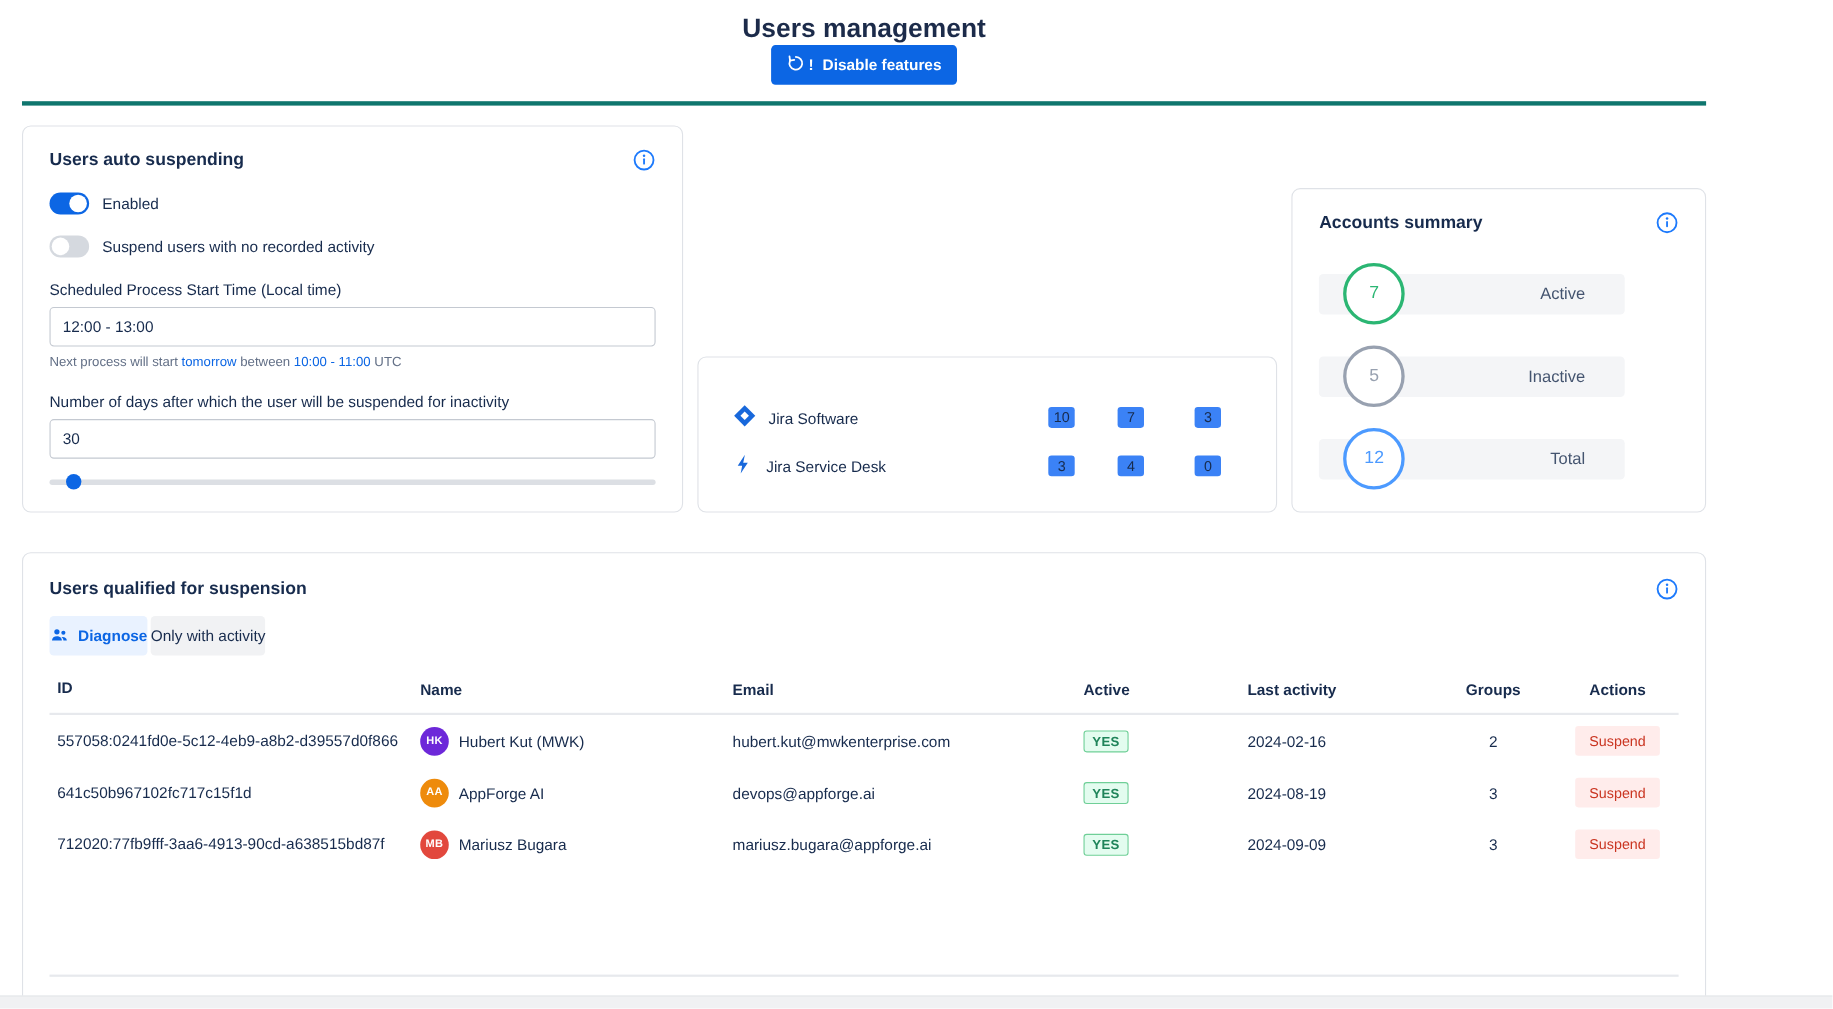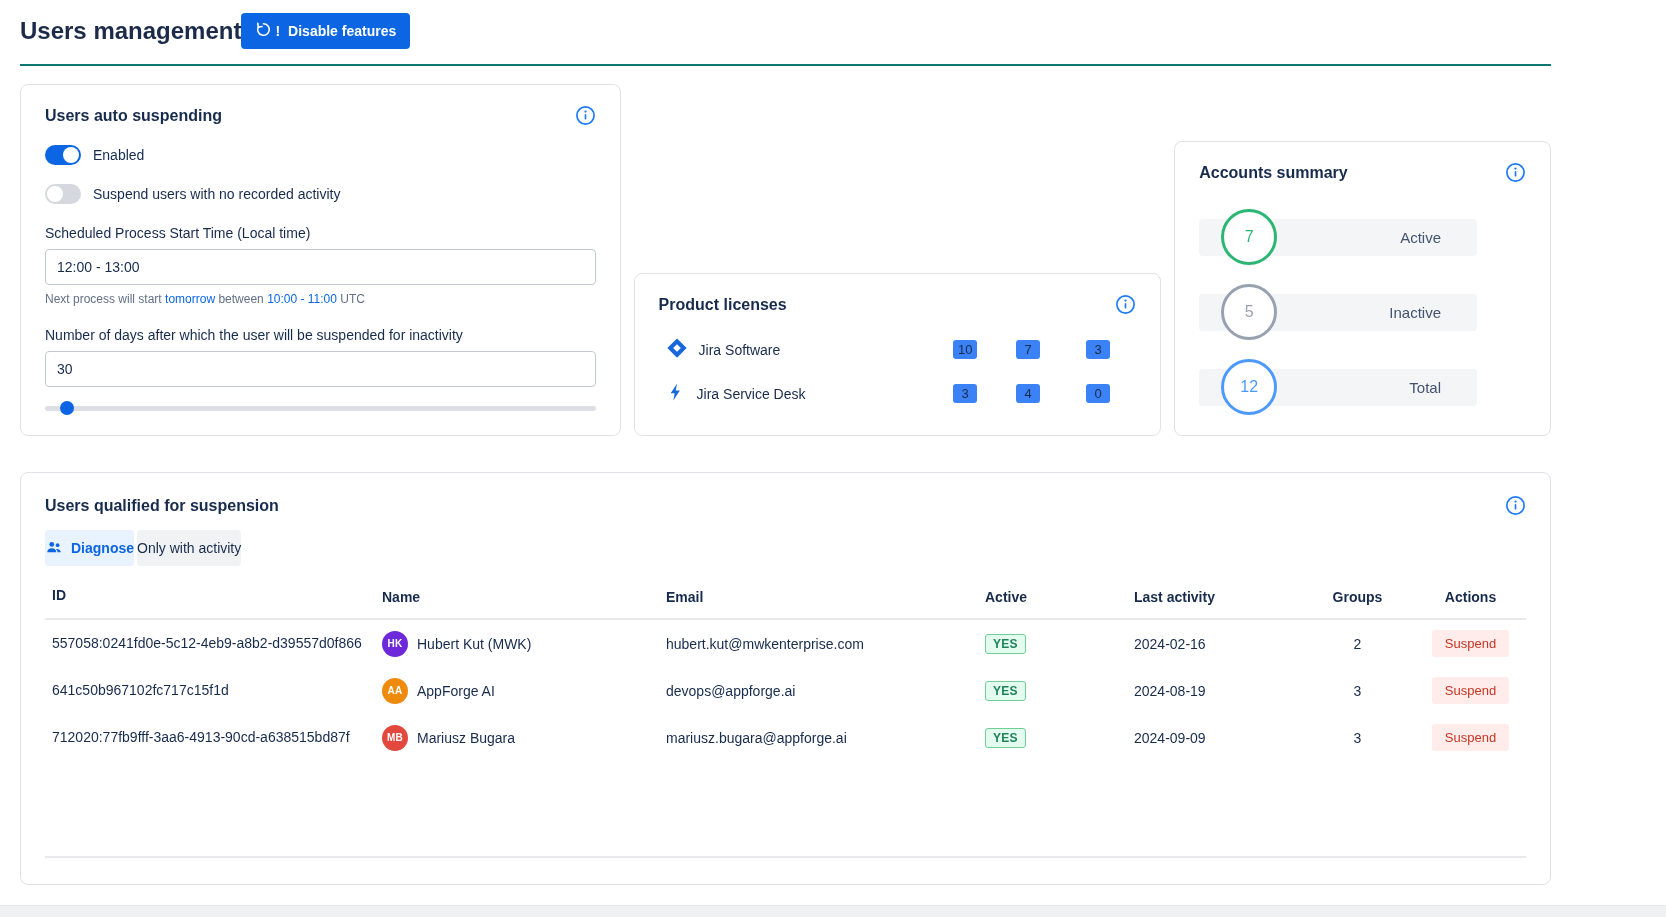--- a/index.html
+++ b/index.html
@@ -5,22 +5,22 @@
   * { box-sizing: border-box; }
   html,body { margin:0; padding:0; }
   body {
     width:1666px; height:917px; overflow:hidden; position:relative;
     background:#ffffff; color:#172B4D;
     font-family:"Liberation Sans", sans-serif; font-size:14px;
   }
   .content { width:1531px; margin-left:20px; }
 
   
-  .topbar { display:flex; justify-content:flex-start; align-items:center;
-            padding:13px 0 15px; border-bottom:2px solid #0f766e; }
+  .topbar { display:flex; justify-content:space-between; align-items:center;
+            padding:13px 0 15px; border-bottom:4px solid #0f766e;flex-direction:column; }
   .topbar h1 { margin:0; font-size:24px; font-weight:700; color:#1C2B4A; }
   .btn-primary { display:inline-flex; align-items:center; gap:6px;
     background:#0C66E4; color:#fff; border:none; border-radius:4px;
     height:36px; padding:0 14px; font-size:14px; font-weight:700;
     font-family:inherit; cursor:pointer; }
   .btn-primary .excl { font-weight:700; font-size:14px; margin:0 2px 0 -3px; }
 
   
   .cards-row { display:flex; gap:13px; margin-top:18px; align-items:flex-end;border-radius:19px; }
   .card { background:#fff; border:1px solid #DFE2E7; border-radius:8px; padding:20px 24px; }
@@ -169,30 +169,20 @@
       <label class="field-label">Number of days after which the user will be suspended for inactivity</label>
       <input class="text-input" readonly="" value="30" style="">
 
       <div class="slider">
         <div class="slider-track"></div>
         <div class="slider-thumb"></div>
       </div>
     </section>
 
     <section class="card card-licenses">
-      <div class="card-head">
-        <h2>Product licenses</h2>
-        <span class="info-icon">
-          <svg width="21" height="21" viewBox="0 0 20 20">
-              <circle cx="10" cy="10" r="8.2" fill="none" stroke="#1D7AFC" stroke-width="1.6"></circle>
-              <circle cx="10" cy="6.3" r="1.1" fill="#1D7AFC"></circle>
-              <rect x="9.2" y="8.5" width="1.6" height="5.4" rx="0.8" fill="#1D7AFC"></rect>
-            </svg>
-        </span>
-      </div>
 
       <div class="lic-table">
 
         <div class="lic-row lic-data-row">
           <span class="lic-product">
             <span>
               <svg width="22" height="22" viewBox="0 0 24 24">
                   <path d="M12 1.5 22.5 12 12 22.5 1.5 12z" fill="#1868DB"></path>
                   <path d="M12 7.8 16.2 12 12 16.2 7.8 12z" fill="#fff"></path>
                 </svg>

